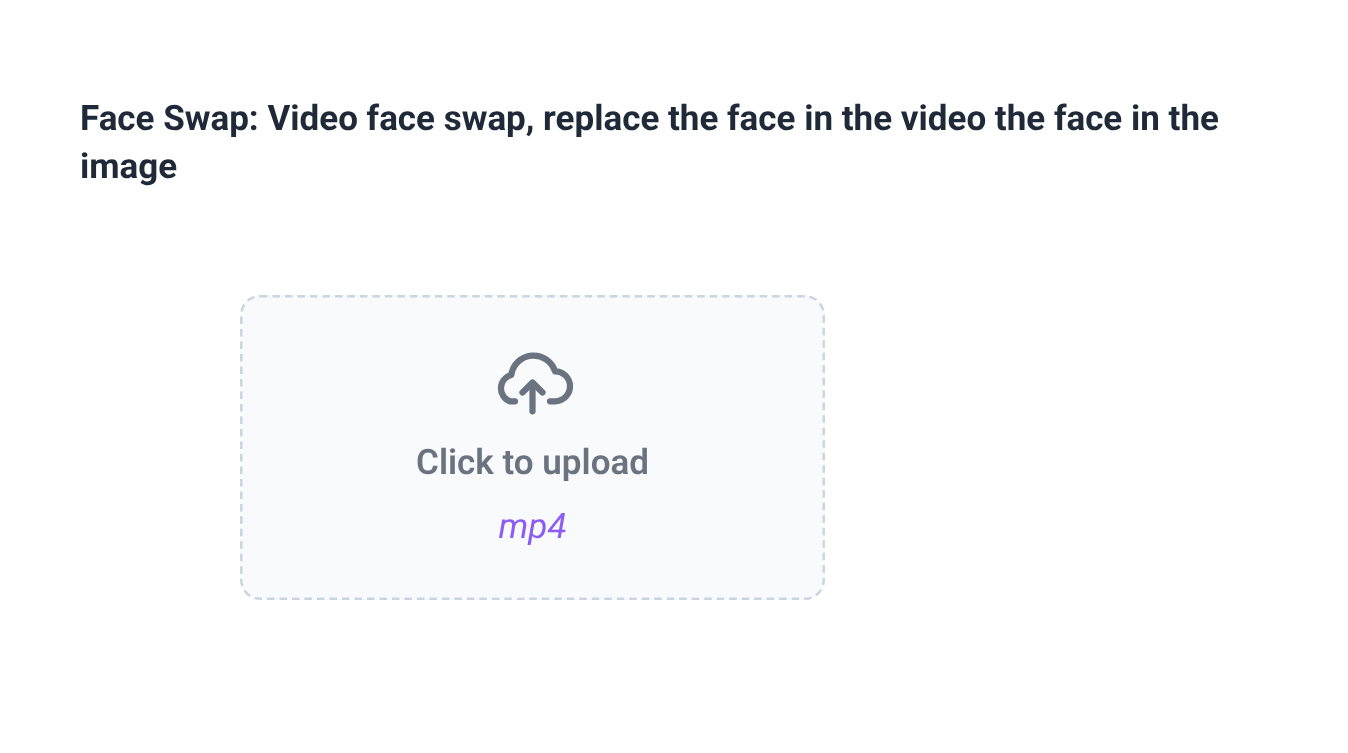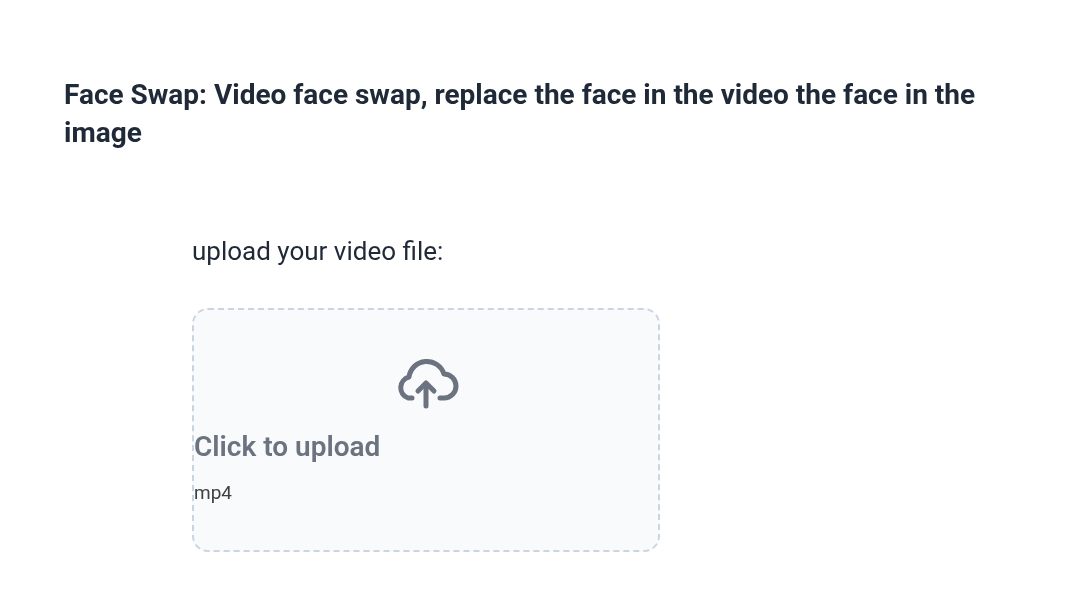--- a/index.html
+++ b/index.html
@@ -35,20 +35,21 @@
       margin-bottom: 42px;
     }
     .upload-dropzone {
       width: 468px;
       height: 244px;
       border: 2px dashed #cbd5e1;
       border-radius: 16px;
       background: #f9fafb;
       display: flex;
       flex-direction: column;
+      align-items: center;
       justify-content: center;
       cursor: pointer;
       gap: 18px;
     }
     .cloud-icon-wrap {
       display: flex;
       align-items: center;
       justify-content: center;
     }
     .cloud-icon-wrap svg {
@@ -56,33 +57,33 @@
       height: 56px;
       stroke: #6b7280;
       fill: none;
     }
     .upload-primary {
       font-size: 28px;
       font-weight: 600;
       color: #6b7280;
     }
     .upload-secondary {
-      font-size: 19px;
+      font-size: 28px;
       font-weight: 400;
-      color: #404040;
+      color: #8b5cf6;
+      font-style: italic;
     }
   </style>
 </head>
 <body>
 
 <div class="container">
   <h1 class="page-heading">Face Swap: Video face swap, replace the face in the video the face in the image</h1>
 
   <div class="upload-section">
-    <div class="upload-label">upload your video file:</div>
 
     <div class="upload-dropzone">
       <span class="cloud-icon-wrap">
         <svg viewBox="0 0 68 56" stroke-width="5" stroke-linecap="round" stroke-linejoin="round">
           <path d="M 48 42 L 52 42 A 12 12 0 0 0 52 18 A 18 18 0 0 0 17 21 A 11 11 0 0 0 16 42 L 20 42"></path>
           <path d="M 34 50 L 34 28"></path>
           <path d="M 26 35 L 34 27 L 42 35"></path>
         </svg>
       </span>
       <div class="upload-primary">Click to upload</div>

